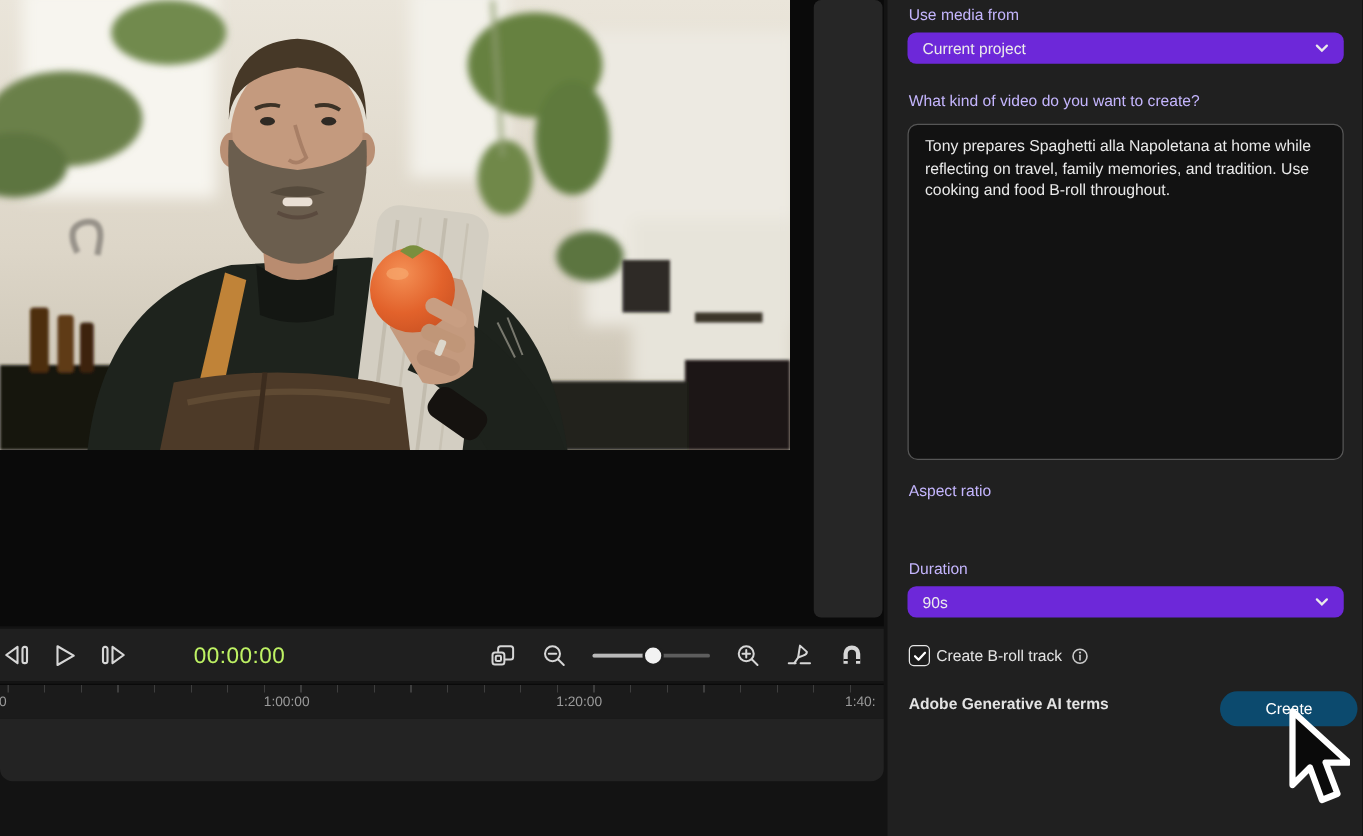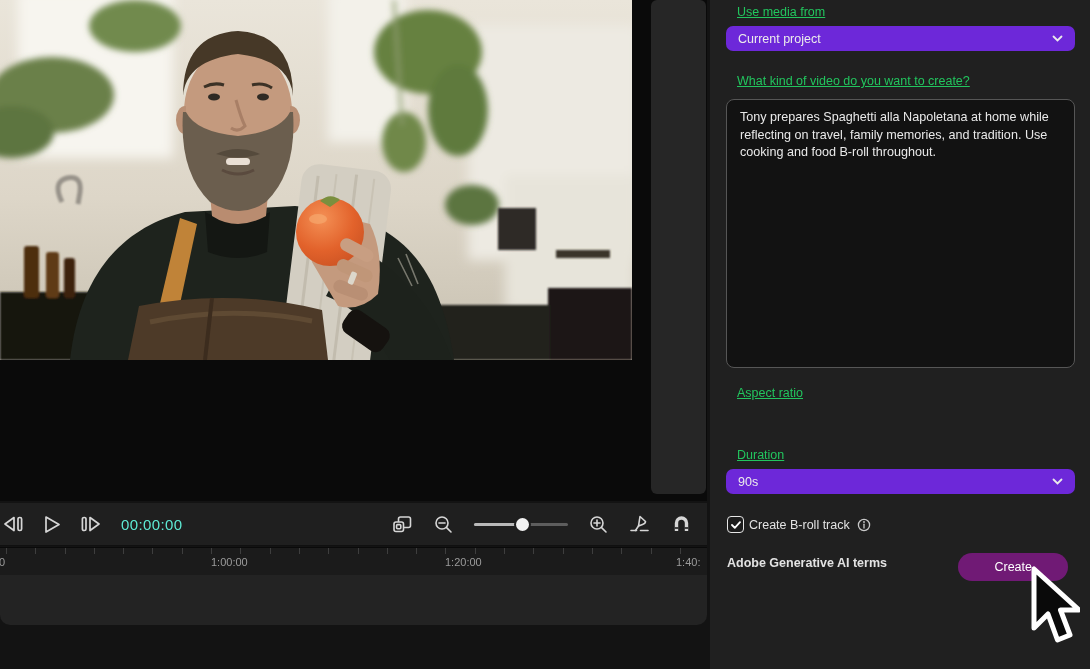--- a/index.html
+++ b/index.html
@@ -8,55 +8,55 @@
     -webkit-font-smoothing:antialiased;}
   
   .monitor{position:absolute;left:0;top:0;width:707px;height:501px;background:#0a0a0a;}
   .video-wrap{position:absolute;left:0;top:0;width:632px;height:360px;overflow:hidden;background:#d8d2c4;}
   .side-strip{position:absolute;left:651px;top:0;width:55px;height:494px;background:#262626;border-radius:6px;}
   
   .controls{position:absolute;left:0;top:503px;width:707px;height:43px;background:#1f1f1f;
     display:flex;align-items:center;border-bottom:1px solid #101010;box-sizing:border-box;}
   .controls .btn{background:none;border:none;padding:0;margin:0;display:flex;align-items:center;justify-content:center;cursor:pointer;}
   .t-left{display:flex;align-items:center;gap:17px;padding-left:2px;}
-  .timecode{color:#5eead4;font-size:15px;letter-spacing:.4px;margin-left:2px;}
+  .timecode{color:#bef264;font-size:18px;letter-spacing:.4px;margin-left:36px;}
   .t-right{margin-left:auto;display:flex;align-items:center;gap:21px;padding-right:15px;}
   .slider{position:relative;width:94px;height:18px;display:flex;align-items:center;}
   .slider .track{position:absolute;left:0;top:8px;width:94px;height:3px;background:#5d5d5d;border-radius:2px;}
   .slider .fill{position:absolute;left:0;top:8px;width:48px;height:3px;background:#b9b9b9;border-radius:2px;}
   .slider .handle{position:absolute;left:40px;top:1px;width:17px;height:17px;background:#f2f2f2;
     border:2px solid #1f1f1f;border-radius:50%;box-sizing:border-box;}
   
   .ruler{position:absolute;left:0;top:547px;width:707px;height:28px;background:#1b1b1b;
     border-top:1px solid #0a0a0a;overflow:hidden;box-sizing:border-box;}
   .ruler::before{content:"";position:absolute;left:6px;top:0;width:100%;height:6px;
     background:repeating-linear-gradient(to right,#3e3e3e 0 1px,transparent 1px 29.3px);}
   .ruler span{position:absolute;top:8px;font-size:11px;color:#9b9b9b;white-space:nowrap;}
   .rl0{left:-7px}.rl1{left:211px}.rl2{left:445px}.rl3{left:676px}
   .tracks{position:absolute;left:0;top:575px;width:707px;height:50px;background:#232323;border-radius:0 0 10px 10px;}
   
   .panel{position:absolute;left:710px;top:0;width:380px;height:669px;background:#202020;}
-  .panel .lbl{position:absolute;left:27px;font-size:12.5px;color:#22c55e;text-decoration:underline;}
+  .panel .lbl{position:absolute;left:17px;font-size:12.5px;color:#c4b5fd;}
   .sel{position:absolute;left:16px;width:349px;height:25px;background:#6d28d9;border-radius:7px;
     display:flex;align-items:center;padding:0 12px;box-sizing:border-box;cursor:pointer;}
   .sel .val{font-size:12.5px;color:#ececec;}
   .sel .chev{margin-left:auto;display:flex;}
   .prompt{position:absolute;left:16px;top:99px;width:349px;height:269px;box-sizing:border-box;
     background:#121212;border:1.5px solid #565656;border-radius:8px;color:#e9e9e9;
     font-size:12.6px;line-height:17.5px;padding:9px 13px;resize:none;outline:none;
     font-family:"Liberation Sans",sans-serif;}
   .chk-row{position:absolute;left:17px;top:516px;display:flex;align-items:center;gap:5px;}
   .chk{width:15px;height:15px;border:1.7px solid #e6e6e6;border-radius:4px;background:#1c1c1c;
     display:flex;align-items:center;justify-content:center;cursor:pointer;box-sizing:content-box;}
   .chk-lbl{font-size:12.5px;color:#e3e3e3;}
   .info{display:flex;margin-left:2px;}
   .terms{position:absolute;left:17px;top:556px;font-size:12.5px;font-weight:700;color:#e3e3e3;
     text-underline-offset:2px;cursor:pointer;}
-  .create{position:absolute;right:22px;top:553px;height:28px;padding:0 36px;border:none;
-    border-radius:14px;background:#701a75;color:#ffffff;font-size:12.5px;
+  .create{position:absolute;right:4px;top:553px;height:28px;padding:0 36px;border:none;
+    border-radius:14px;background:#0c4a6e;color:#ffffff;font-size:12.5px;
     font-family:"Liberation Sans",sans-serif;cursor:pointer;}
   .cursor{position:absolute;left:1026px;top:566px;pointer-events:none;}
 </style>
 </head>
 <body>
 
 <div class="screen">
 
   <div class="monitor">
     <div class="video-wrap">

